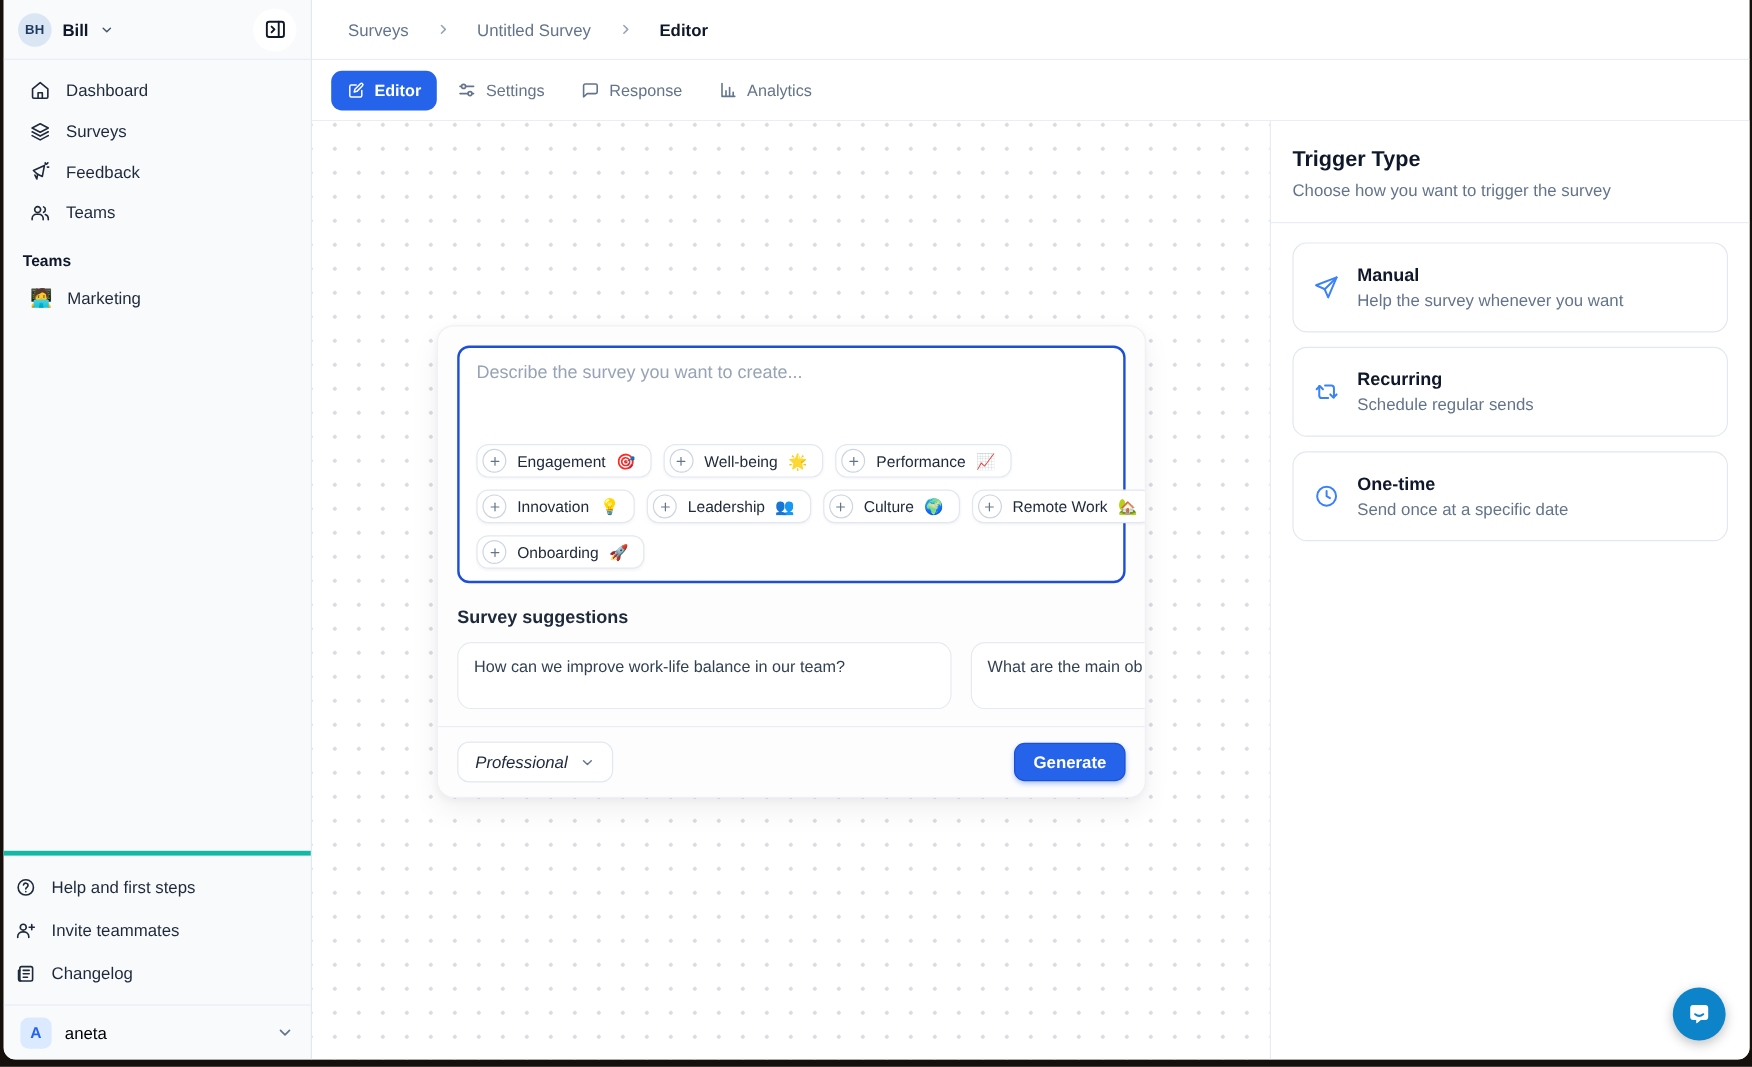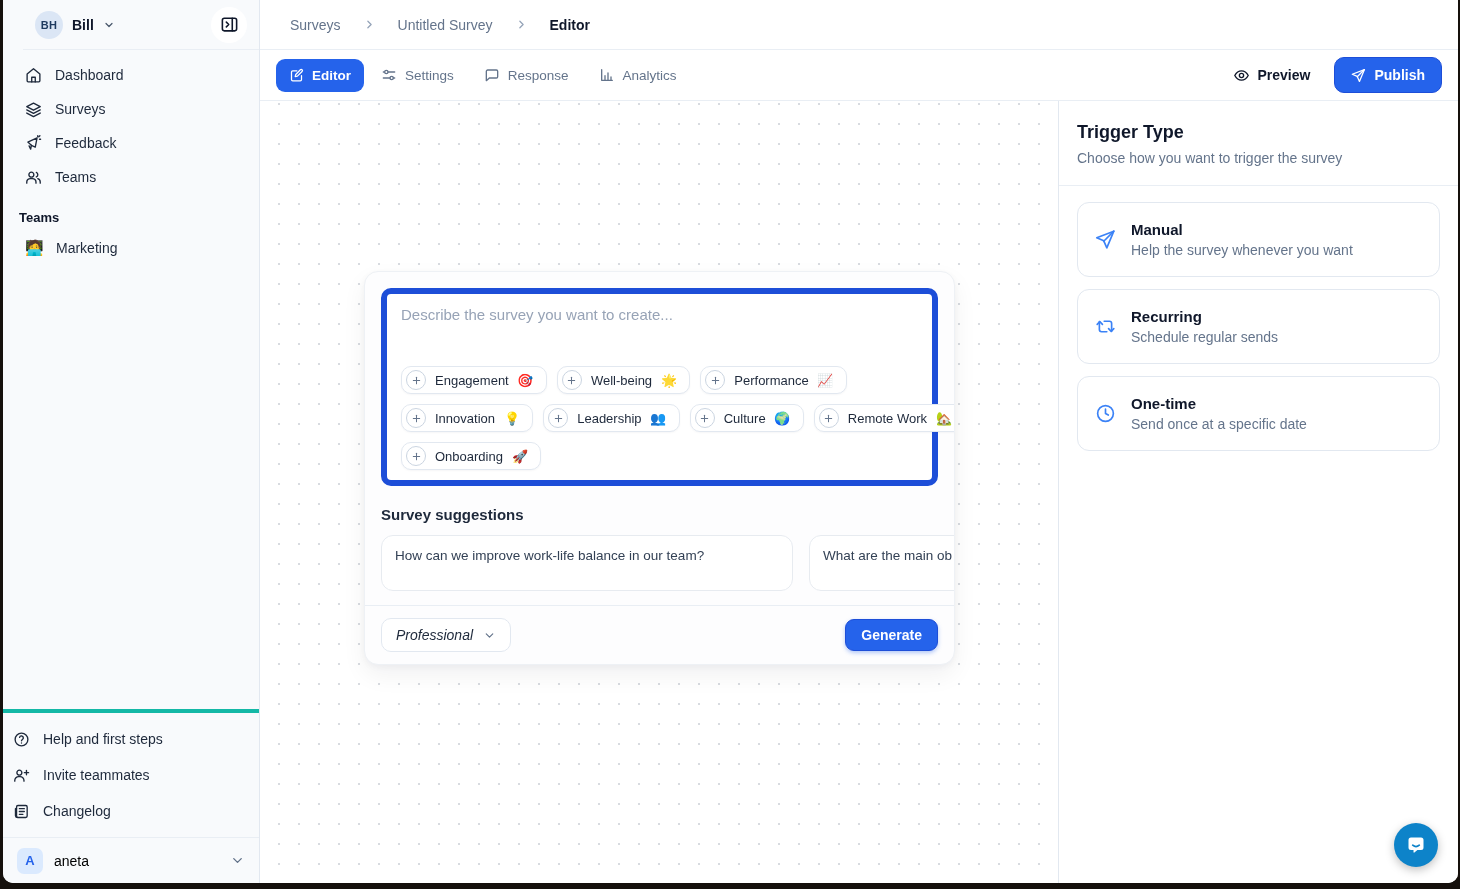--- a/index.html
+++ b/index.html
@@ -15,21 +15,21 @@
     background:#fff; border-radius:0 0 10px 10px; overflow:hidden;
     display:flex;
   }
   
   .sidebar {
     width:257px; flex:0 0 257px; background:#f8fafc;
     border-right:1px solid #e2e8f0; display:flex; flex-direction:column;
   }
   .sb-header {
     height:50px; flex:0 0 50px; border-bottom:1px solid #e9eef4;
-    display:flex; align-items:center; padding:0 12px; gap:9px;margin-left:20px;
+    display:flex; align-items:center; padding:0 12px; gap:9px;
   }
   .avatar-circle {
     width:28px; height:28px; border-radius:50%; background:#dbe6f5;
     color:#1e3a5f; font-size:11px; font-weight:700;
     display:flex; align-items:center; justify-content:center; letter-spacing:.2px;
   }
   .ws-name { font-size:14px; font-weight:700; color:#0f172a; }
   .sb-header .chev { color:#475569; display:flex; }
   .sb-toggle {
     margin-left:auto; width:36px; height:36px; border-radius:50%;
@@ -98,21 +98,21 @@
     background-size:20px 20px; background-position:9px 13px;
   }
   .composer-card {
     position:absolute; left:104px; top:170px; width:591px;
     background:#fdfdfe; border:1px solid #eef1f5; border-radius:14px;
     box-shadow:0 10px 24px rgba(15,23,42,.06), 0 2px 6px rgba(15,23,42,.04);
     overflow:hidden;
   }
   .composer-input-box {
     margin:16px 16px 0; height:198px; background:#fff;
-    border:6px solid #1d4ed8; border-radius:10px; padding:12px 14px 10px;
+    border:2px solid #1d4ed8; border-radius:10px; padding:12px 14px 10px;
     display:flex; flex-direction:column;
   }
   .composer-textarea {
     border:none; outline:none; resize:none; flex:1; width:100%;
     font-family:"Liberation Sans","DejaVu Sans",sans-serif;
     font-size:15px; color:#334155; background:transparent;
   }
   .composer-textarea::placeholder { color:#97a3b6; }
   .chip-rows { display:flex; flex-direction:column; gap:10px; }
   .chip-row { display:flex; gap:10px; }
@@ -357,40 +357,20 @@
           <svg width="16" height="16" viewBox="0 0 24 24" fill="none" stroke="currentColor" stroke-width="2" stroke-linecap="round" stroke-linejoin="round">
               <path d="M4 4v16h16"></path>
               <path d="M9 19v-6"></path>
               <path d="M13.5 19V9"></path>
               <path d="M18 19v-4"></path>
             </svg>
         </span>
         <span>Analytics</span>
       </div>
 
-      <div class="tabbar-right">
-        <div class="preview-btn">
-          <span>
-            <svg width="17" height="17" viewBox="0 0 24 24" fill="none" stroke="currentColor" stroke-width="1.9" stroke-linecap="round" stroke-linejoin="round">
-                <path d="M2.5 12S6 5.5 12 5.5 21.5 12 21.5 12 18 18.5 12 18.5 2.5 12 2.5 12Z"></path>
-                <circle cx="12" cy="12" r="3"></circle>
-              </svg>
-          </span>
-          <span>Preview</span>
-        </div>
-        <div class="publish-btn">
-          <span>
-            <svg width="15" height="15" viewBox="0 0 24 24" fill="none" stroke="currentColor" stroke-width="2" stroke-linecap="round" stroke-linejoin="round">
-                <path d="m21.5 2.5-8 19-3.5-8-8-3.5Z"></path>
-                <path d="M21.5 2.5 10 14"></path>
-              </svg>
-          </span>
-          <span>Publish</span>
-        </div>
-      </div>
     </div>
 
     <div class="content">
 
       <div class="canvas">
         <div class="composer-card">
           <div class="composer-input-box">
             <textarea class="composer-textarea" rows="3" placeholder="Describe the survey you want to create..." style=""></textarea>
             <div class="chip-rows">
               <div class="chip-row">

